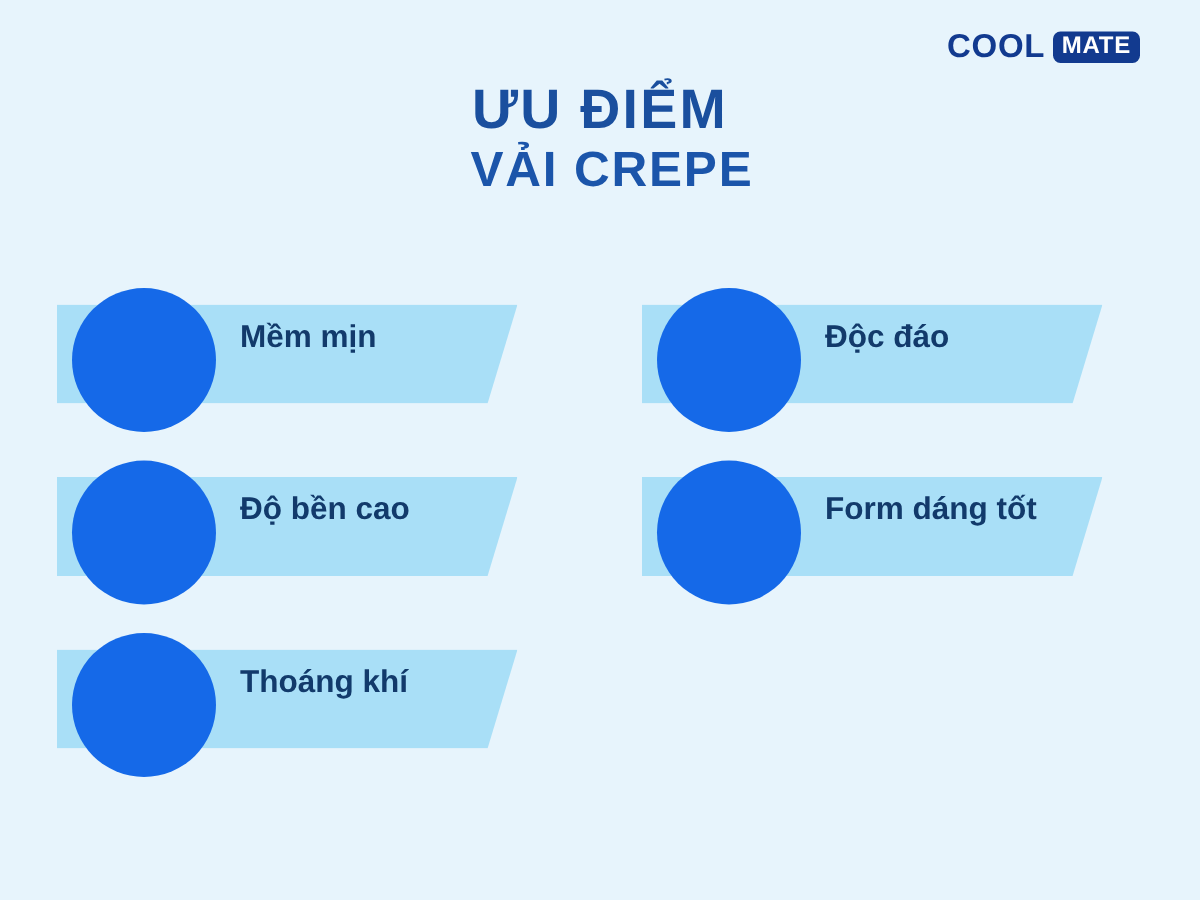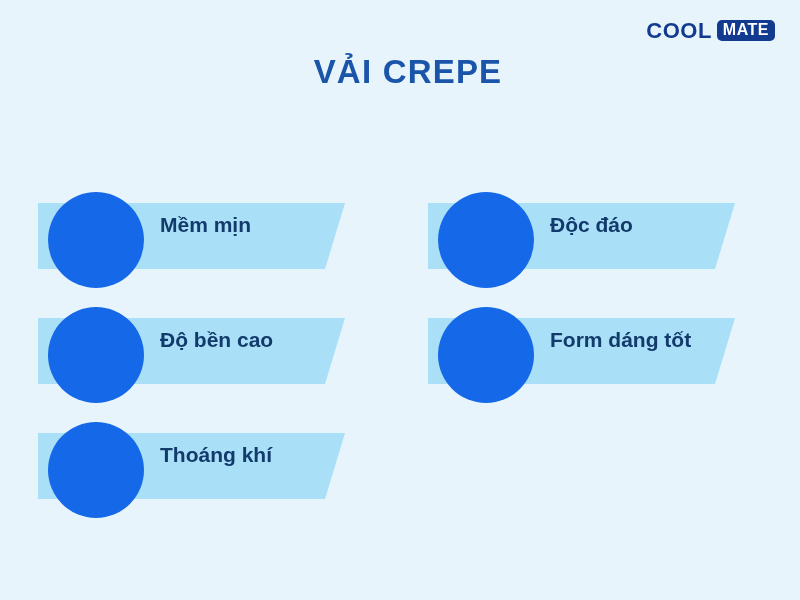--- a/index.html
+++ b/index.html
@@ -18,23 +18,23 @@
   .page {
     position: absolute;
     inset: 0;
     background: #e7f4fc;
   }
 
   
   .logo {
     position: absolute;
     top: 20px;
-    right: 25px;
+    right: 40px;
     display: flex;
-    align-items: flex-start;
+    align-items: flex-end;
     gap: 5px;
     line-height: 1;
   }
   .logo-cool {
     font-size: 22px;
     font-weight: 800;
     letter-spacing: 0.5px;
     color: #123a8f;
     font-family: "Liberation Sans", sans-serif;
   }
@@ -135,20 +135,21 @@
 <body>
 
 <div class="page">
 
   <div class="logo">
     <span class="logo-cool">COOL</span>
     <span class="logo-mate-badge">MATE</span>
   </div>
 
   <div class="title-block">
+    <div class="title-line1">ƯU ĐIỂM</div>
     <div class="title-line2">VẢI CREPE</div>
   </div>
 
   <div class="items">
 
     <div class="item col-left row-0">
       <div class="item-banner"></div>
       <div class="item-circle"></div>
       <div class="item-label">Mềm mịn</div>
     </div>

